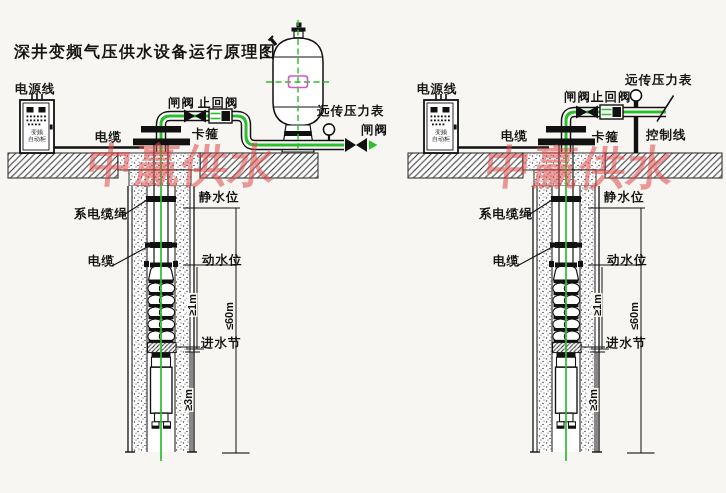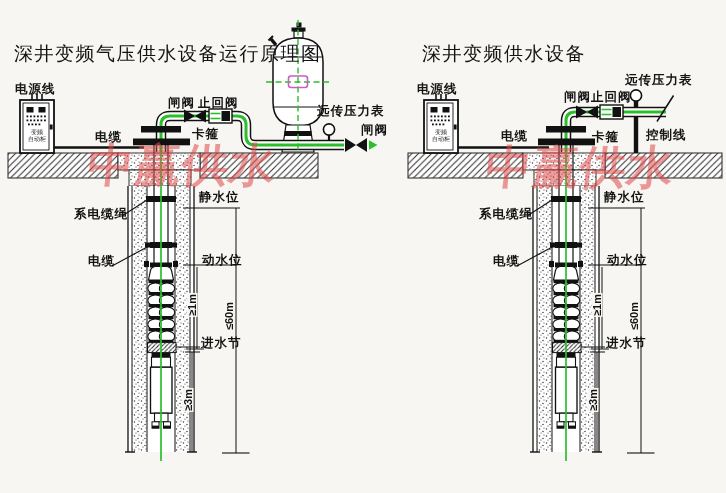--- a/index.html
+++ b/index.html
@@ -1,21 +1,21 @@
 <!DOCTYPE html>
 <html><head>
 <meta charset="utf-8">
 <style>
   html,body{margin:0;padding:0;}
   .stage{position:relative;width:726px;height:493px;background:#f7f6f2;overflow:hidden;
          font-family:"Liberation Sans",sans-serif;}
   svg{position:absolute;left:0;top:0;z-index:1;}
   .lbl{position:absolute;z-index:3;font:600 12.5px "Liberation Sans",sans-serif;color:#141414;
        letter-spacing:1px;line-height:1;white-space:nowrap;}
-  .title{font-size:19px;font-weight:400;letter-spacing:1.5px;}
+  .title{font-size:16px;font-weight:700;letter-spacing:1.5px;}
   .dim{font-size:11px;font-weight:600;letter-spacing:0;background:#f7f6f2;padding:0 1px;
        transform:translate(-50%,-50%) rotate(-90deg);}
   .cabtext{font-size:6px;font-weight:400;letter-spacing:0;width:32px;text-align:center;color:#222;}
   .wm{position:absolute;z-index:2;font-weight:800;font-size:46px;line-height:1;letter-spacing:1px;
       transform:skewX(-6deg);opacity:.55;white-space:nowrap;}
 </style>
 </head>
 <body>
 
 <div class="stage">
@@ -246,21 +246,20 @@
 <span class="lbl" style="left:361px;top:124px;">闸阀</span>
 <span class="lbl" style="left:74px;top:208px;">系电缆绳</span>
 <span class="lbl" style="left:88px;top:255px;">电缆</span>
 <span class="lbl" style="left:199px;top:191px;">静水位</span>
 <span class="lbl" style="left:202px;top:254px;">动水位</span>
 <span class="lbl" style="left:201px;top:337px;">进水节</span>
 <span class="lbl dim" style="left:192px;top:305px;">≥1m</span>
 <span class="lbl dim" style="left:229px;top:316px;">≤60m</span>
 <span class="lbl dim" style="left:188px;top:400px;">≥3m</span>
 
-<span class="lbl title" style="left:422px;top:44px;">深井变频供水设备</span>
 <span class="lbl" style="left:417px;top:83px;">电源线</span>
 <span class="lbl cabtext" style="left:425px;top:129px;">变频</span>
 <span class="lbl cabtext" style="left:425px;top:136px;">自动柜</span>
 <span class="lbl" style="left:564px;top:91px;">闸阀</span>
 <span class="lbl" style="left:591px;top:91px;">止回阀</span>
 <span class="lbl" style="left:625px;top:74px;">远传压力表</span>
 <span class="lbl" style="left:646px;top:129px;">控制线</span>
 <span class="lbl" style="left:501px;top:130px;">电缆</span>
 <span class="lbl" style="left:592px;top:131px;">卡箍</span>
 <span class="lbl" style="left:479px;top:208px;">系电缆绳</span>

